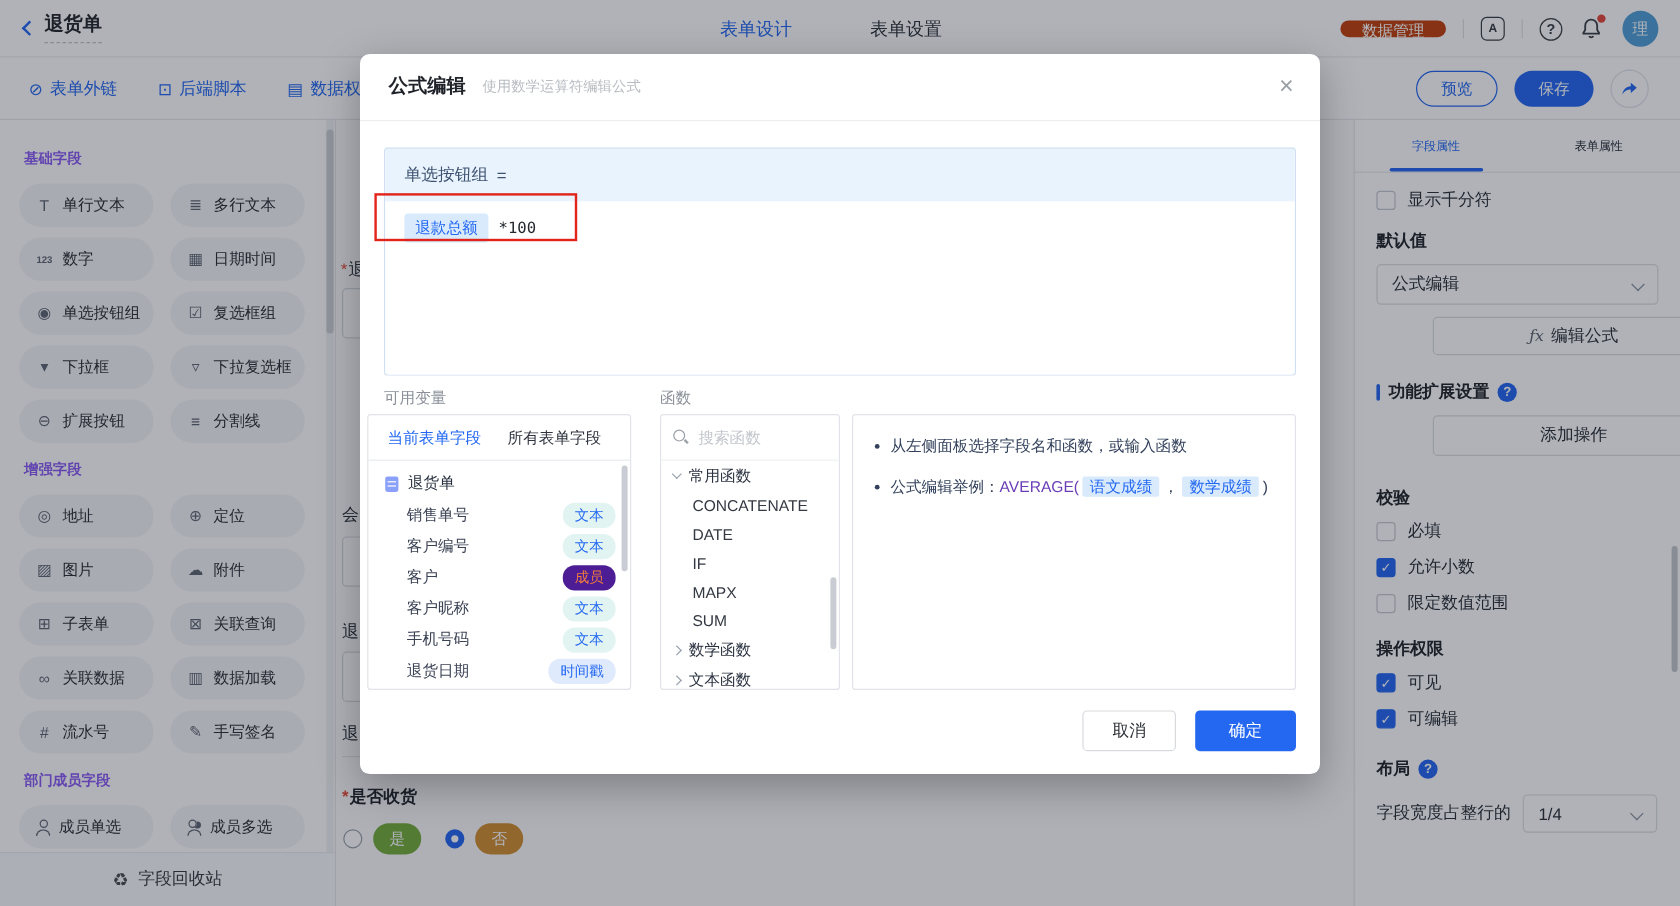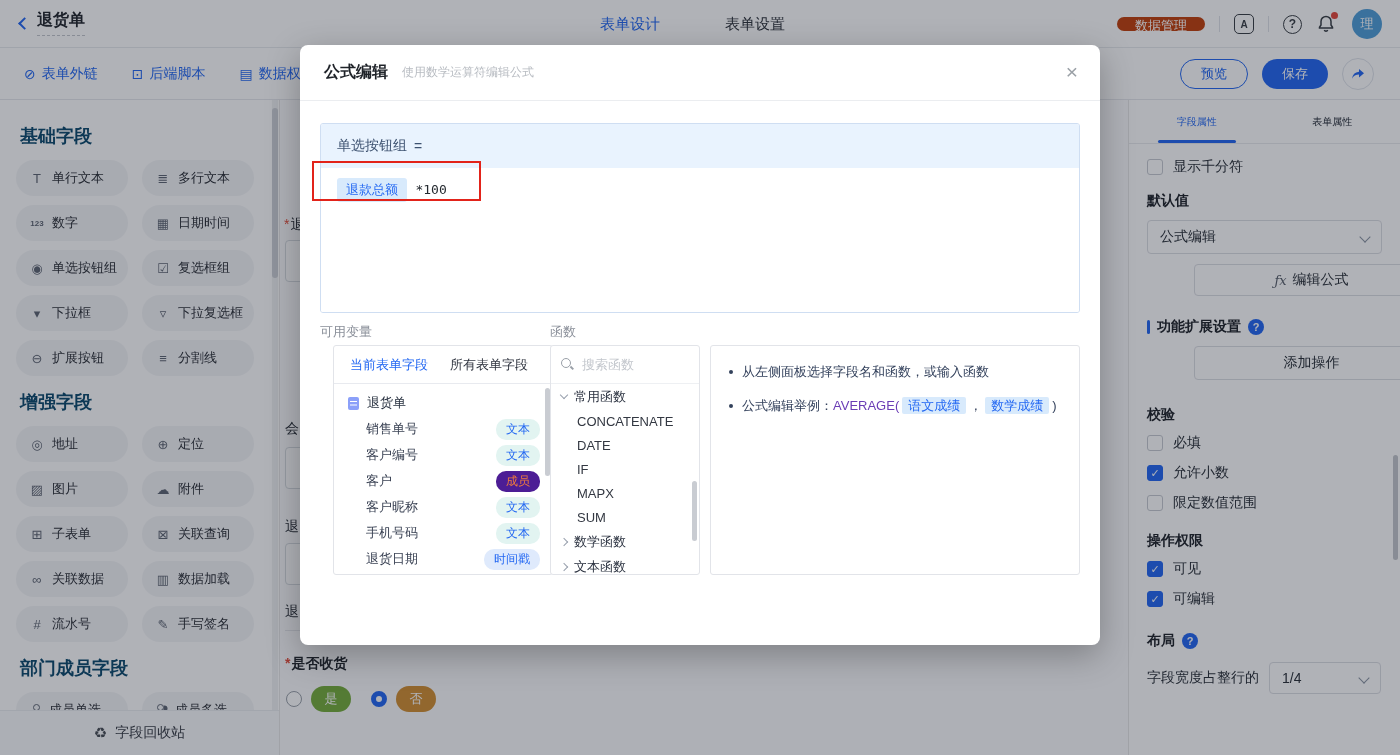--- a/index.html
+++ b/index.html
@@ -41,21 +41,21 @@
                  color:#2468f2; font-size:13px; cursor:pointer; font-family:Liberation Mono, monospace; }
   .btn-save { height:30px; padding:0 20px; border-radius:15px; border:none; background:#2468f2;
               color:#fff; font-size:13px; cursor:pointer; font-family:inherit; }
   .btn-share { width:32px; height:32px; border-radius:50%; border:1px solid #dfe3ea; background:#fff;
                display:flex; align-items:center; justify-content:center; cursor:pointer; }
 
   
   .sidebar { position:absolute; left:0; top:100px; width:280px; height:655px; background:#fff;
              border-right:1px solid #e8e8e8; overflow:hidden; }
   .sidebar-inner { padding:14px 16px 0 16px; }
-  .sec-title { font-size:18px; font-weight:700; color:#0c4a6e; margin:10px 0 12px 4px; }
+  .sec-title { font-size:12px; font-weight:700; color:#8b5cf6; margin:10px 0 12px 4px; }
   .pill-grid { display:flex; flex-wrap:wrap; gap:9px 14px; margin-bottom:14px; }
   .pill { width:112px; height:36px; border-radius:18px; background:#f4f5f7; display:flex; align-items:center;
           padding:0 0 0 13px; gap:7px; cursor:pointer; }
   .p-icon { color:#5f6673; font-size:13px; width:16px; text-align:center; flex:none; }
   .p-icon.num { font-size:8px; font-weight:bold; letter-spacing:0; }
   .p-label { font-size:13px; color:#2b2f36; white-space:nowrap; }
   .person { position:relative; width:13px; height:13px; display:inline-block; }
   .person::before { content:""; position:absolute; top:0; left:3.5px; width:5px; height:5px;
                     border:1.4px solid #5f6673; border-radius:50%; }
   .person::after { content:""; position:absolute; bottom:-1px; left:1px; width:10px; height:5px;
@@ -133,21 +133,21 @@
                  border-radius:3px; overflow:hidden; }
   .formula-head { height:44px; background:#e9f3fe; display:flex; align-items:center; padding:0 16px; gap:7px;
                   font-size:14px; color:#3d5270; }
   .formula-body { height:146px; background:#fff; padding:10px 16px; cursor:text; }
   .chip { display:inline-block; background:#d8eafc; color:#2468f2; font-size:13px; border-radius:3px;
           padding:3px 9px; cursor:pointer; }
   .expr { font-family:"DejaVu Sans Mono",monospace; font-size:13px; color:#24292f; margin-left:4px; }
   .red-annot { position:absolute; left:12px; top:116px; width:169px; height:40px; border:2.5px solid #e2231a; z-index:5; pointer-events:none; }
 
   .sub-label { position:absolute; top:278px; font-size:13px; color:#8a8f99; }
-  .vars-panel { position:absolute; left:33px; top:300px; width:220px; height:230px; border:1px solid #e2e4e9;
+  .vars-panel { position:absolute; left:6px; top:300px; width:220px; height:230px; border:1px solid #e2e4e9;
                 border-radius:3px; background:#fff; overflow:hidden; }
   .vars-tabs { height:38px; display:flex; align-items:center; padding:0 16px; gap:22px; border-bottom:1px solid #e8eaef; }
   .vtab { font-size:13px; color:#303540; cursor:pointer; white-space:nowrap; }
   .vtab.active { color:#2468f2; }
   .tree-form { height:26px; display:flex; align-items:center; gap:8px; padding-left:14px; margin-top:6px; cursor:pointer; }
   .doc-icon { width:11px; height:13px; background:#8ba0f9; border-radius:2px; position:relative; flex:none; }
   .doc-icon::after { content:""; position:absolute; left:2px; right:2px; top:4px; height:1.5px; background:#fff;
                      box-shadow:0 3.5px 0 #fff; }
   .tree-form-name { font-size:13px; color:#27303f; }
   .var-row { height:26px; display:flex; align-items:center; padding:0 12px 0 32px; cursor:pointer; }
@@ -538,15 +538,19 @@
         <span>从左侧面板选择字段名和函数，或输入函数</span>
       </div>
       <div class="tip">
         <span class="tip-dot"></span>
         <span>
           <span>公式编辑举例：</span><span class="tip-fn">AVERAGE(</span><span class="tip-chip">语文成绩</span><span>，</span><span class="tip-chip">数学成绩</span><span>)</span>
         </span>
       </div>
     </div>
 
+    <div class="m-footer">
+      <button class="btn-cancel">取消</button>
+      <button class="btn-ok">确定</button>
+    </div>
   </div>
 
 </div>
 
 </body></html>

